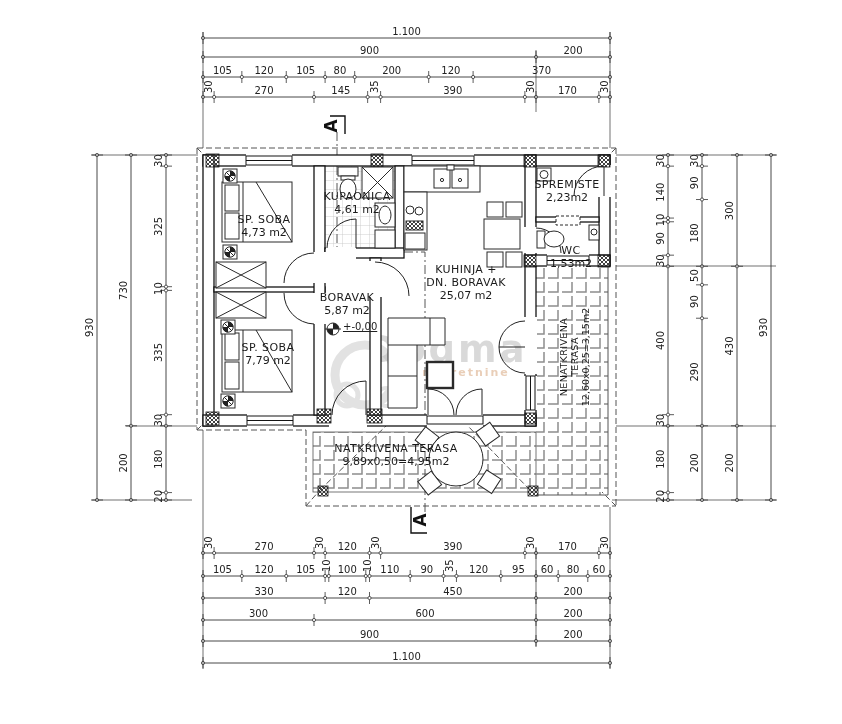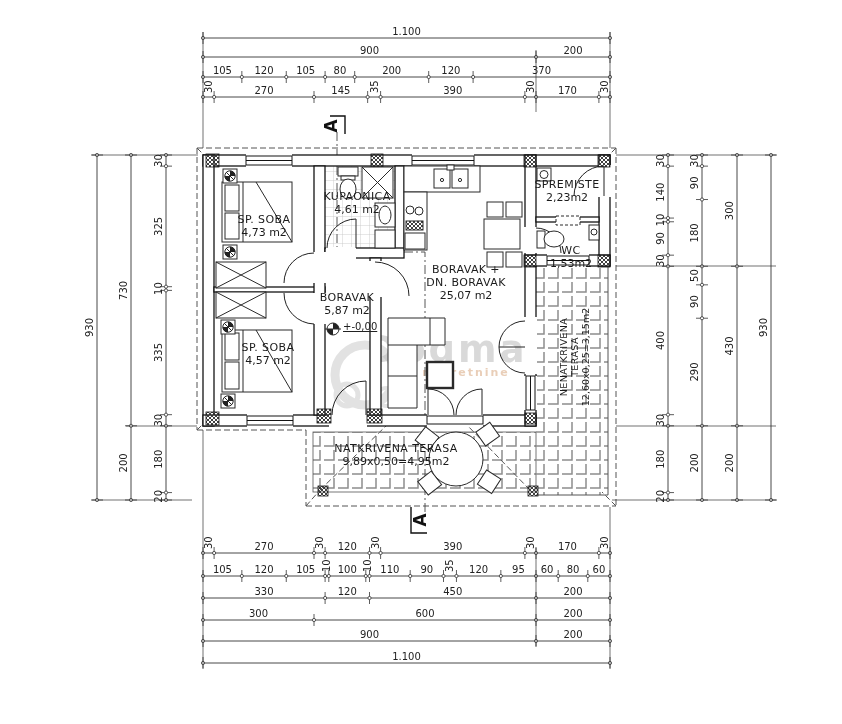--- a/index.html
+++ b/index.html
@@ -584,31 +584,31 @@
     </div>
     <div class="lbl" style="left:567px;top:191px;">
       <div class="nm">SPREMISTE</div>
       <div>2,23m2</div>
     </div>
     <div class="lbl" style="left:571px;top:232px;margin-top:25px;">
       <div class="nm">WC</div>
       <div>1,53m2</div>
     </div>
     <div class="lbl" style="left:466px;top:282px;">
-      <div class="nm">BORAVAK +</div>
+      <div class="nm">KUHINJA +</div>
       <div class="nm">DN. BORAVAK</div>
       <div>25,07 m2</div>
     </div>
     <div class="lbl" style="left:347px;top:304px;">
       <div class="nm">BORAVAK</div>
       <div>5,87 m2</div>
     </div>
     <div class="lbl" style="left:268px;top:354px;">
       <div class="nm">SP. SOBA</div>
-      <div>4,57 m2</div>
+      <div>7,79 m2</div>
     </div>
     <div class="lbl" style="left:396px;top:455px;">
       <div class="nm">NATKRIVENA TERASA</div>
       <div>9,89x0,50=4,95m2</div>
     </div>
     <div class="lbl rot" style="left:574px;top:357px;width:140px;">
       <div class="nm">NENATKRIVENA</div>
       <div class="nm">TERASA</div>
       <div>12,60x0,25=3,15m2</div>
     </div>

